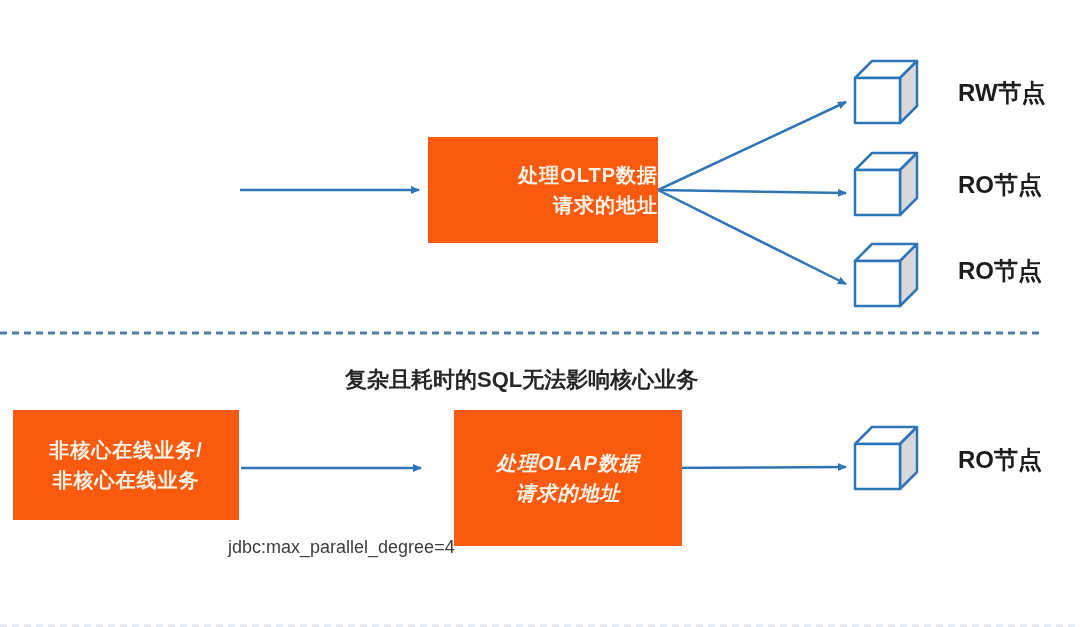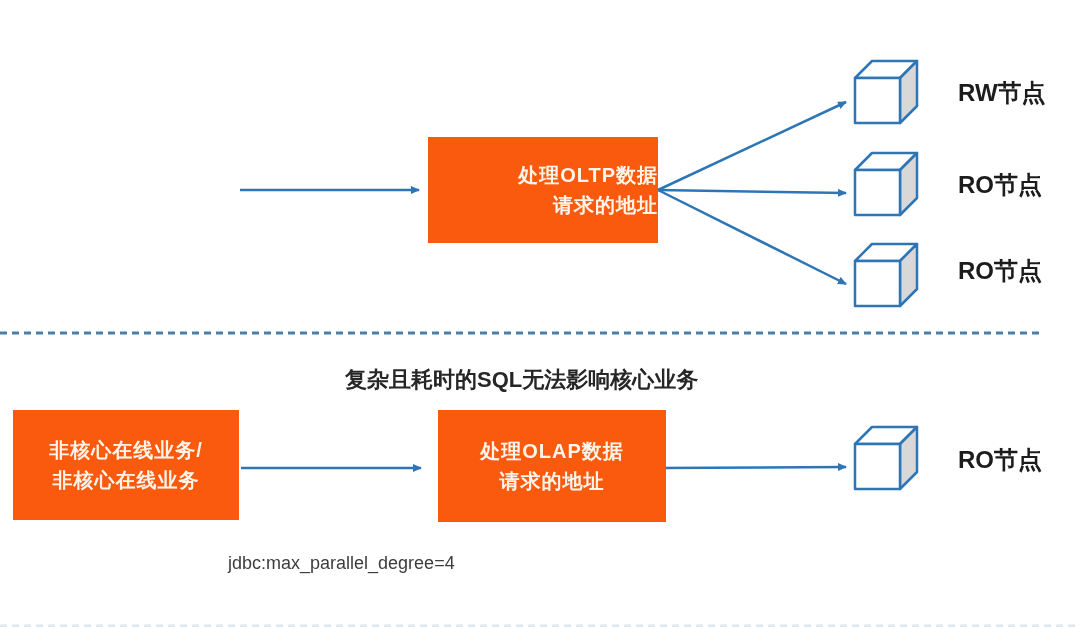--- a/index.html
+++ b/index.html
@@ -30,21 +30,21 @@
     align-items:center;justify-content:center;
     text-align:center;
     font-weight:bold;
     font-size:20px;
     line-height:1.5;
     letter-spacing:1px;
   }
   .box1{left:12px;top:135px;width:227px;height:107px;}
   .box2{left:428px;top:137px;width:230px;height:106px;align-items:flex-end;}
   .box3{left:13px;top:410px;width:226px;height:110px;}
-  .box4{left:438px;top:410px;width:228px;height:112px;}
+  .box4{left:454px;top:410px;width:228px;height:136px;font-style:italic;}
   .node-label{
     position:absolute;
     left:958px;width:130px;
     color:var(--label-black);
     font-weight:bold;
     font-size:24px;
     line-height:28px;
     white-space:nowrap;
   }
   .nl1{top:79px;}
@@ -59,21 +59,20 @@
     font-size:22px;
     white-space:nowrap;
     text-align:center;
   }
   .jdbc-note{
     position:absolute;
     left:228px;top:537px;
     color:var(--note-gray);
     font-size:18px;
     white-space:nowrap;
-    margin-top:16px;
   }
   .arrow{stroke:var(--arrow-blue);stroke-width:2.5;fill:none;}
   .dash{stroke:var(--divider-blue);stroke-width:3;fill:none;stroke-dasharray:7 5;}
   .dash-faint{opacity:0.18;}
   .cube-stroke{stroke:var(--arrow-blue);stroke-width:2.5;stroke-linejoin:round;}
   .cube-white{fill:#ffffff;}
   .cube-gray{fill:var(--node-gray);}
 </style>
 </head>
 <body>

